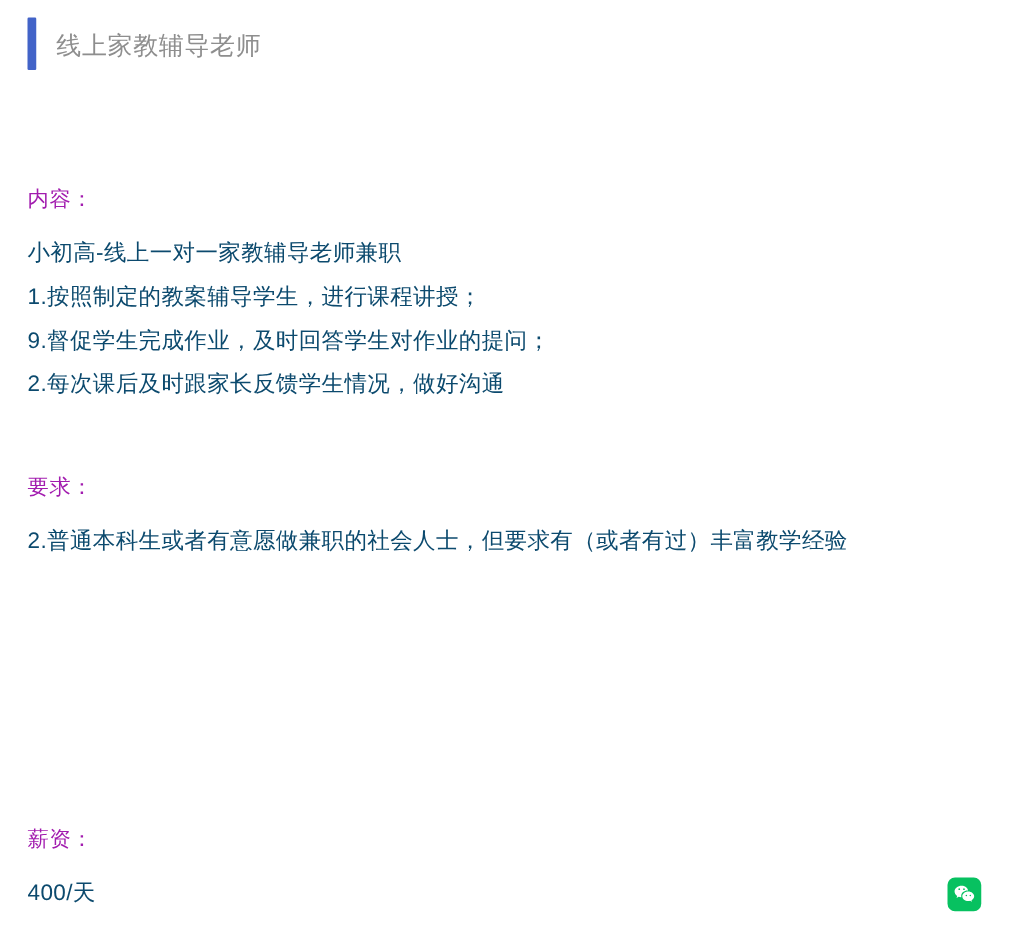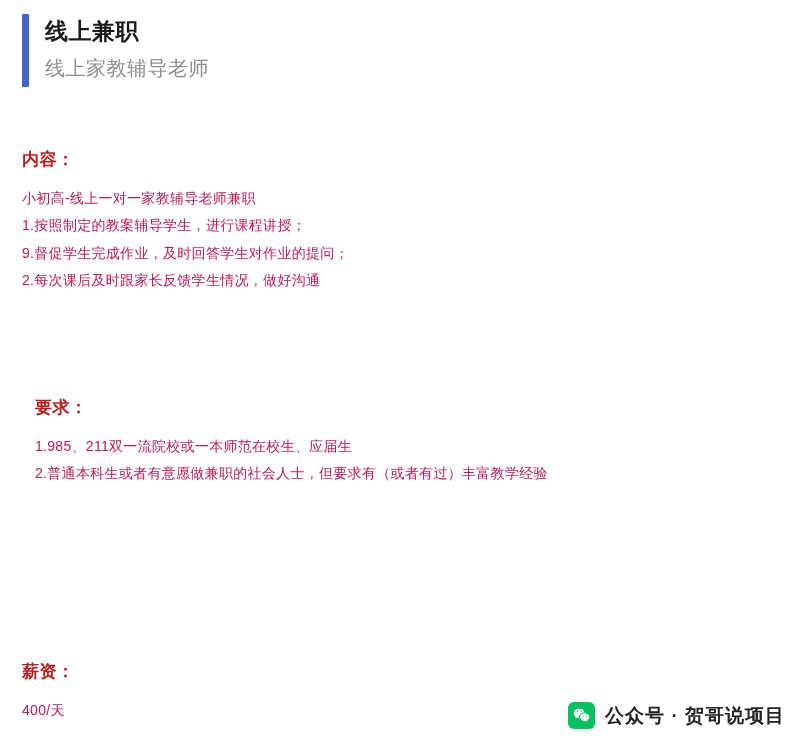--- a/index.html
+++ b/index.html
@@ -59,35 +59,35 @@
   }
 
   
   .section {
     position: absolute;
     left: 22px;
     width: 760px;
   }
   .section-heading {
     font-size: 17px;
-    font-weight: bold;
-    color: #b91c1c;
+    font-weight: normal;
+    color: #a21caf;
     letter-spacing: 0.5px;
     margin-bottom: 14px;
   }
   .section-line {
-    font-size: 14px;
-    color: #be185d;
+    font-size: 18px;
+    color: #0c4a6e;
     line-height: 1.95;
     letter-spacing: 0.3px;
     white-space: nowrap;
   }
 
   #section-content { top: 148px; }
-  #section-requirements { top: 396px; margin-left: 13px; }
+  #section-requirements { top: 378px; }
   #section-salary { top: 660px; }
 
   
   .footer {
     position: absolute;
     right: 24px;
     bottom: 16px;
     display: flex;
     align-items: center;
     gap: 10px;
@@ -109,47 +109,44 @@
   }
 </style>
 </head>
 <body>
 
 <div class="page">
 
   <div class="header">
     <div class="header-bar"></div>
     <div class="header-text">
-      <div class="header-title">线上兼职</div>
       <div class="header-subtitle">线上家教辅导老师</div>
     </div>
   </div>
 
   <div class="section" id="section-content">
     <div class="section-heading">内容：</div>
     <div class="section-line">小初高-线上一对一家教辅导老师兼职</div>
     <div class="section-line">1.按照制定的教案辅导学生，进行课程讲授；</div>
     <div class="section-line">9.督促学生完成作业，及时回答学生对作业的提问；</div>
     <div class="section-line">2.每次课后及时跟家长反馈学生情况，做好沟通</div>
   </div>
 
   <div class="section" id="section-requirements">
     <div class="section-heading">要求：</div>
-    <div class="section-line">1.985、211双一流院校或一本师范在校生、应届生</div>
     <div class="section-line">2.普通本科生或者有意愿做兼职的社会人士，但要求有（或者有过）丰富教学经验</div>
   </div>
 
   <div class="section" id="section-salary">
     <div class="section-heading">薪资：</div>
     <div class="section-line">400/天</div>
   </div>
 
   <div class="footer">
     <span class="wechat-icon">
       <svg width="19" height="19" viewBox="0 0 24 24" aria-hidden="true">
         <path fill="#ffffff" d="M9.2 3.4C5.3 3.4 2.1 6 2.1 9.2c0 1.8 1 3.4 2.6 4.5l-.6 1.9 2.2-1.1c.7.2 1.4.3 2.2.3h.5c-.1-.4-.2-.8-.2-1.2 0-3 2.9-5.4 6.5-5.4h.5C15.2 5.4 12.5 3.4 9.2 3.4zm-2.4 2.4c.5 0 .9.4.9.9s-.4.9-.9.9-.9-.4-.9-.9.4-.9.9-.9zm4.8 0c.5 0 .9.4.9.9s-.4.9-.9.9-.9-.4-.9-.9.4-.9.9-.9z"></path>
         <path fill="#ffffff" d="M21.9 13.9c0-2.7-2.7-4.9-6-4.9s-6 2.2-6 4.9 2.7 4.9 6 4.9c.7 0 1.3-.1 1.9-.3l1.9 1-.5-1.6c1.6-.9 2.7-2.3 2.7-4zm-7.9-1.6c.4 0 .8.3.8.8s-.4.8-.8.8-.8-.3-.8-.8.4-.8.8-.8zm4 0c.4 0 .8.3.8.8s-.4.8-.8.8-.8-.3-.8-.8.4-.8.8-.8z"></path>
       </svg>
     </span>
-    <span class="footer-text">公众号 · 贺哥说项目</span>
   </div>
 
 </div>
 
 </body></html>

